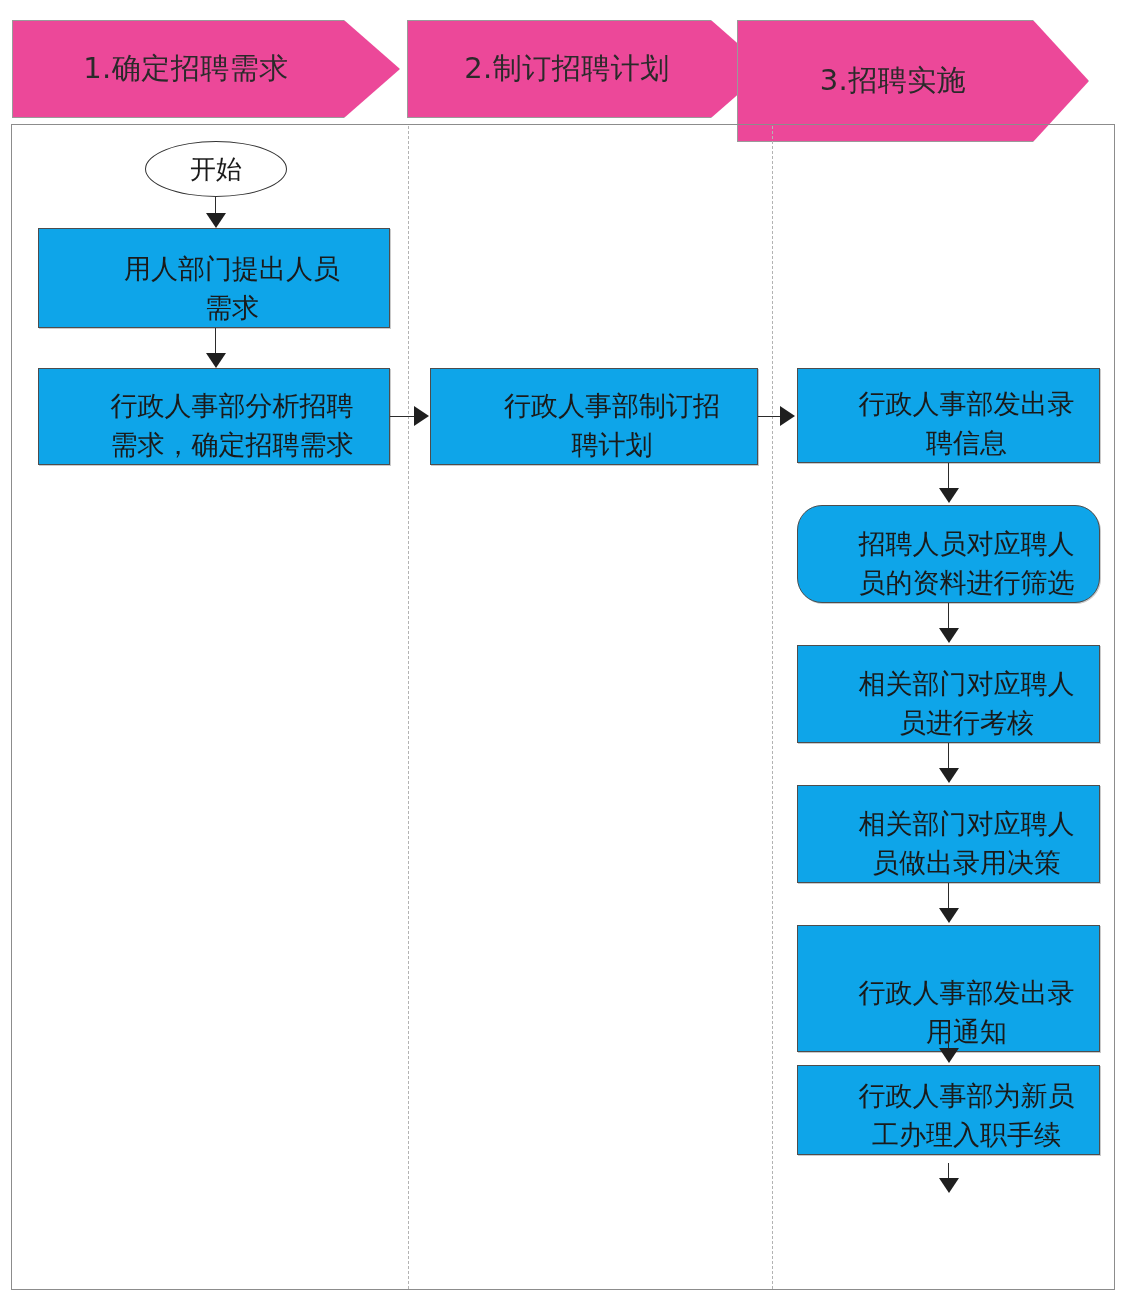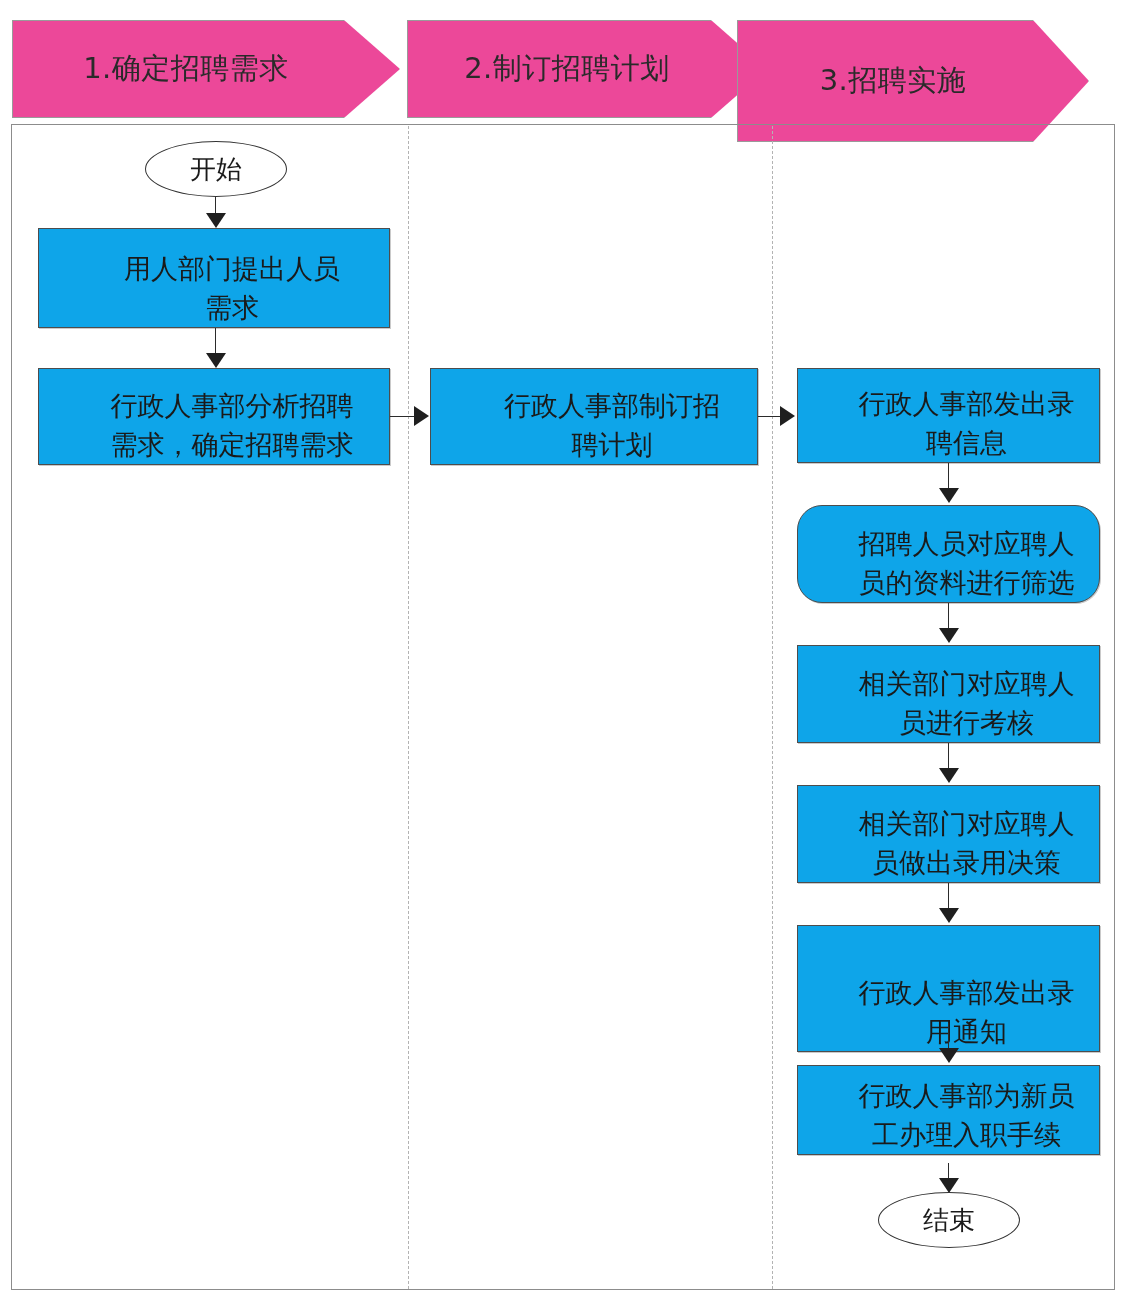--- a/index.html
+++ b/index.html
@@ -217,17 +217,14 @@
   <div class="arrow-down" style="left:939px; top:1048px;"></div>
 
   <div class="node-box" style="left:797px; top:1065px; width:303px; height:90px;">
     <span class="node-text">行政人事部为新员
 工办理入职手续</span>
   </div>
 
   <div class="conn-v" style="left:948px; top:1163px; height:17px;"></div>
   <div class="arrow-down" style="left:939px; top:1178px;"></div>
 
-  <div class="node-oval" style="left:878px; top:1192px; width:142px; height:56px;">
-    <span class="node-text">结束</span>
-  </div>
 
 </div>
 
 </body></html>

